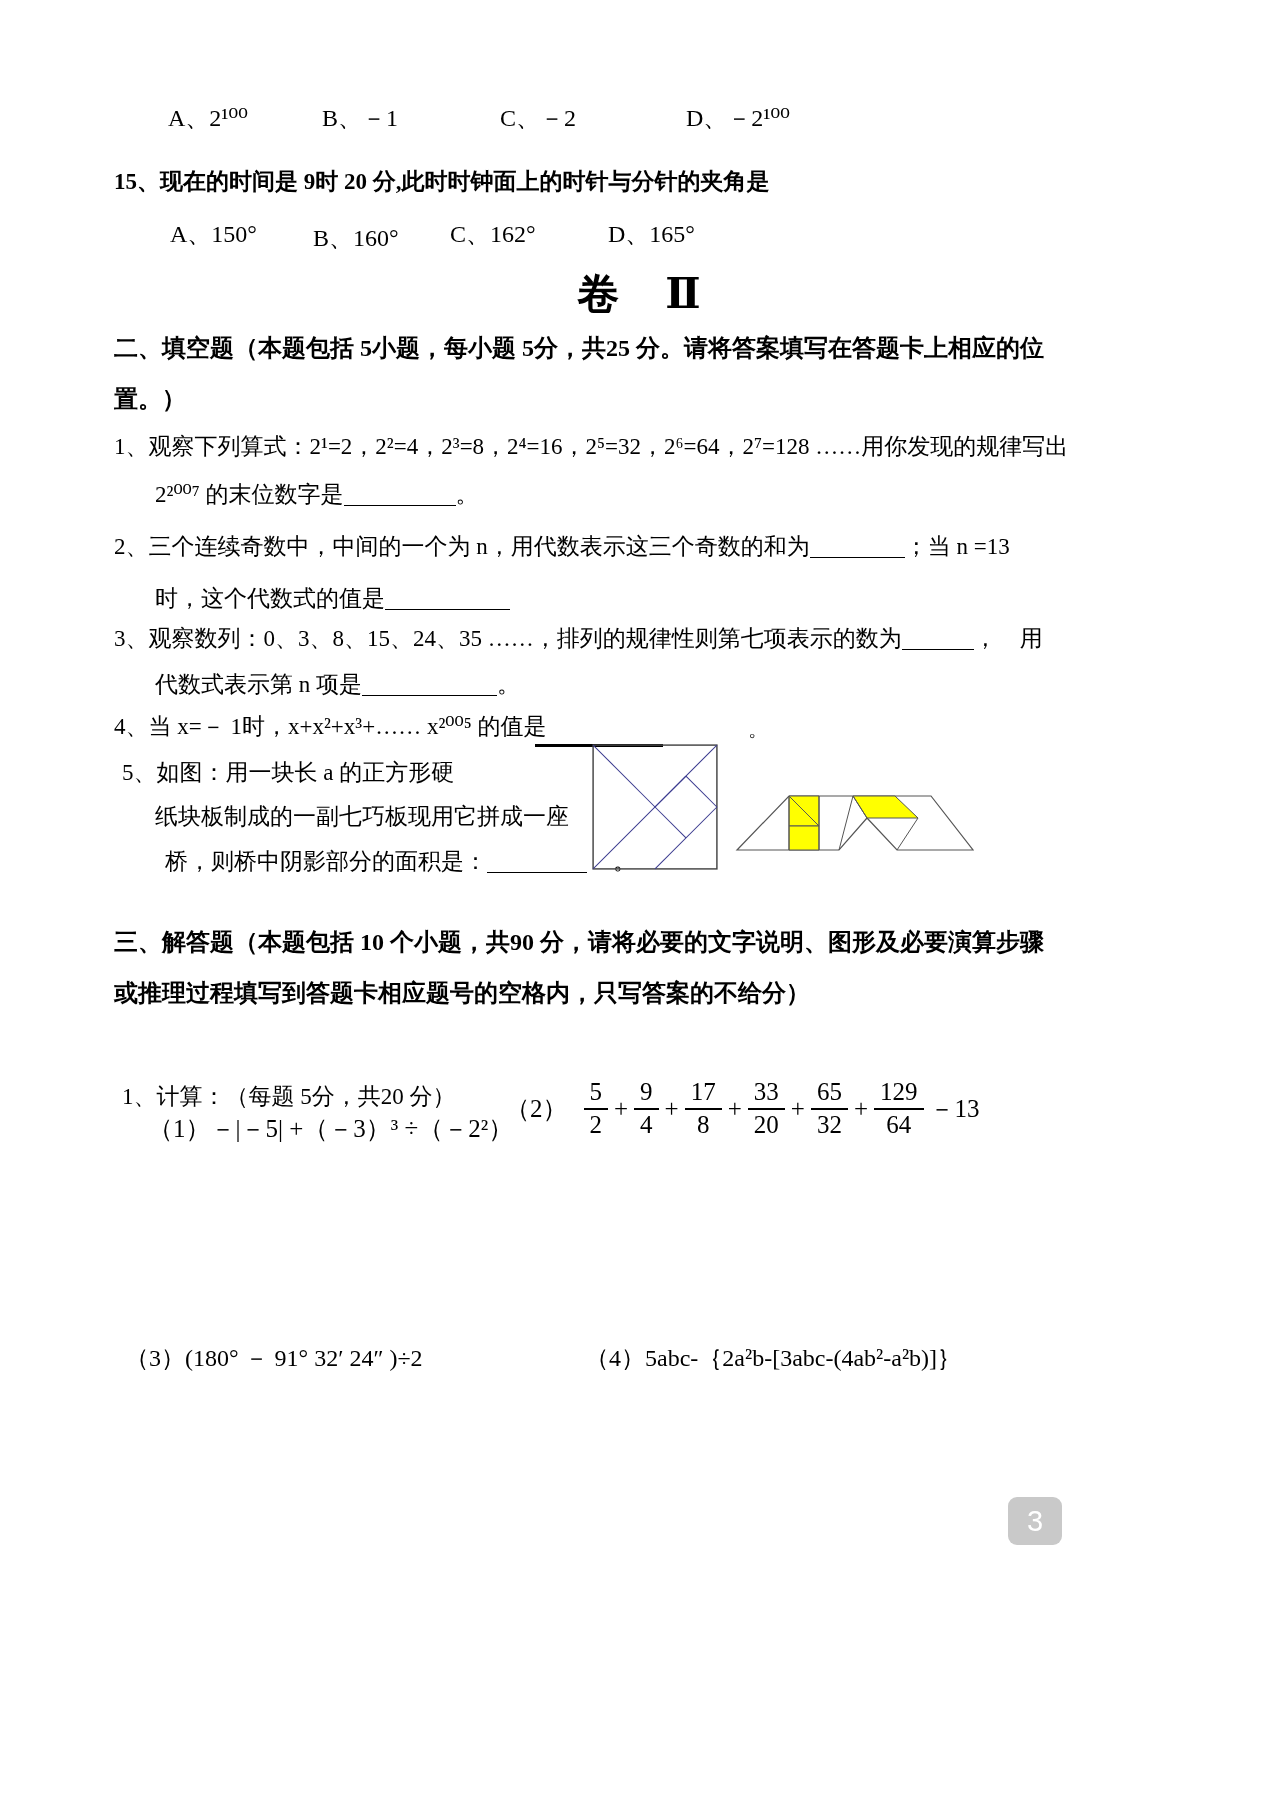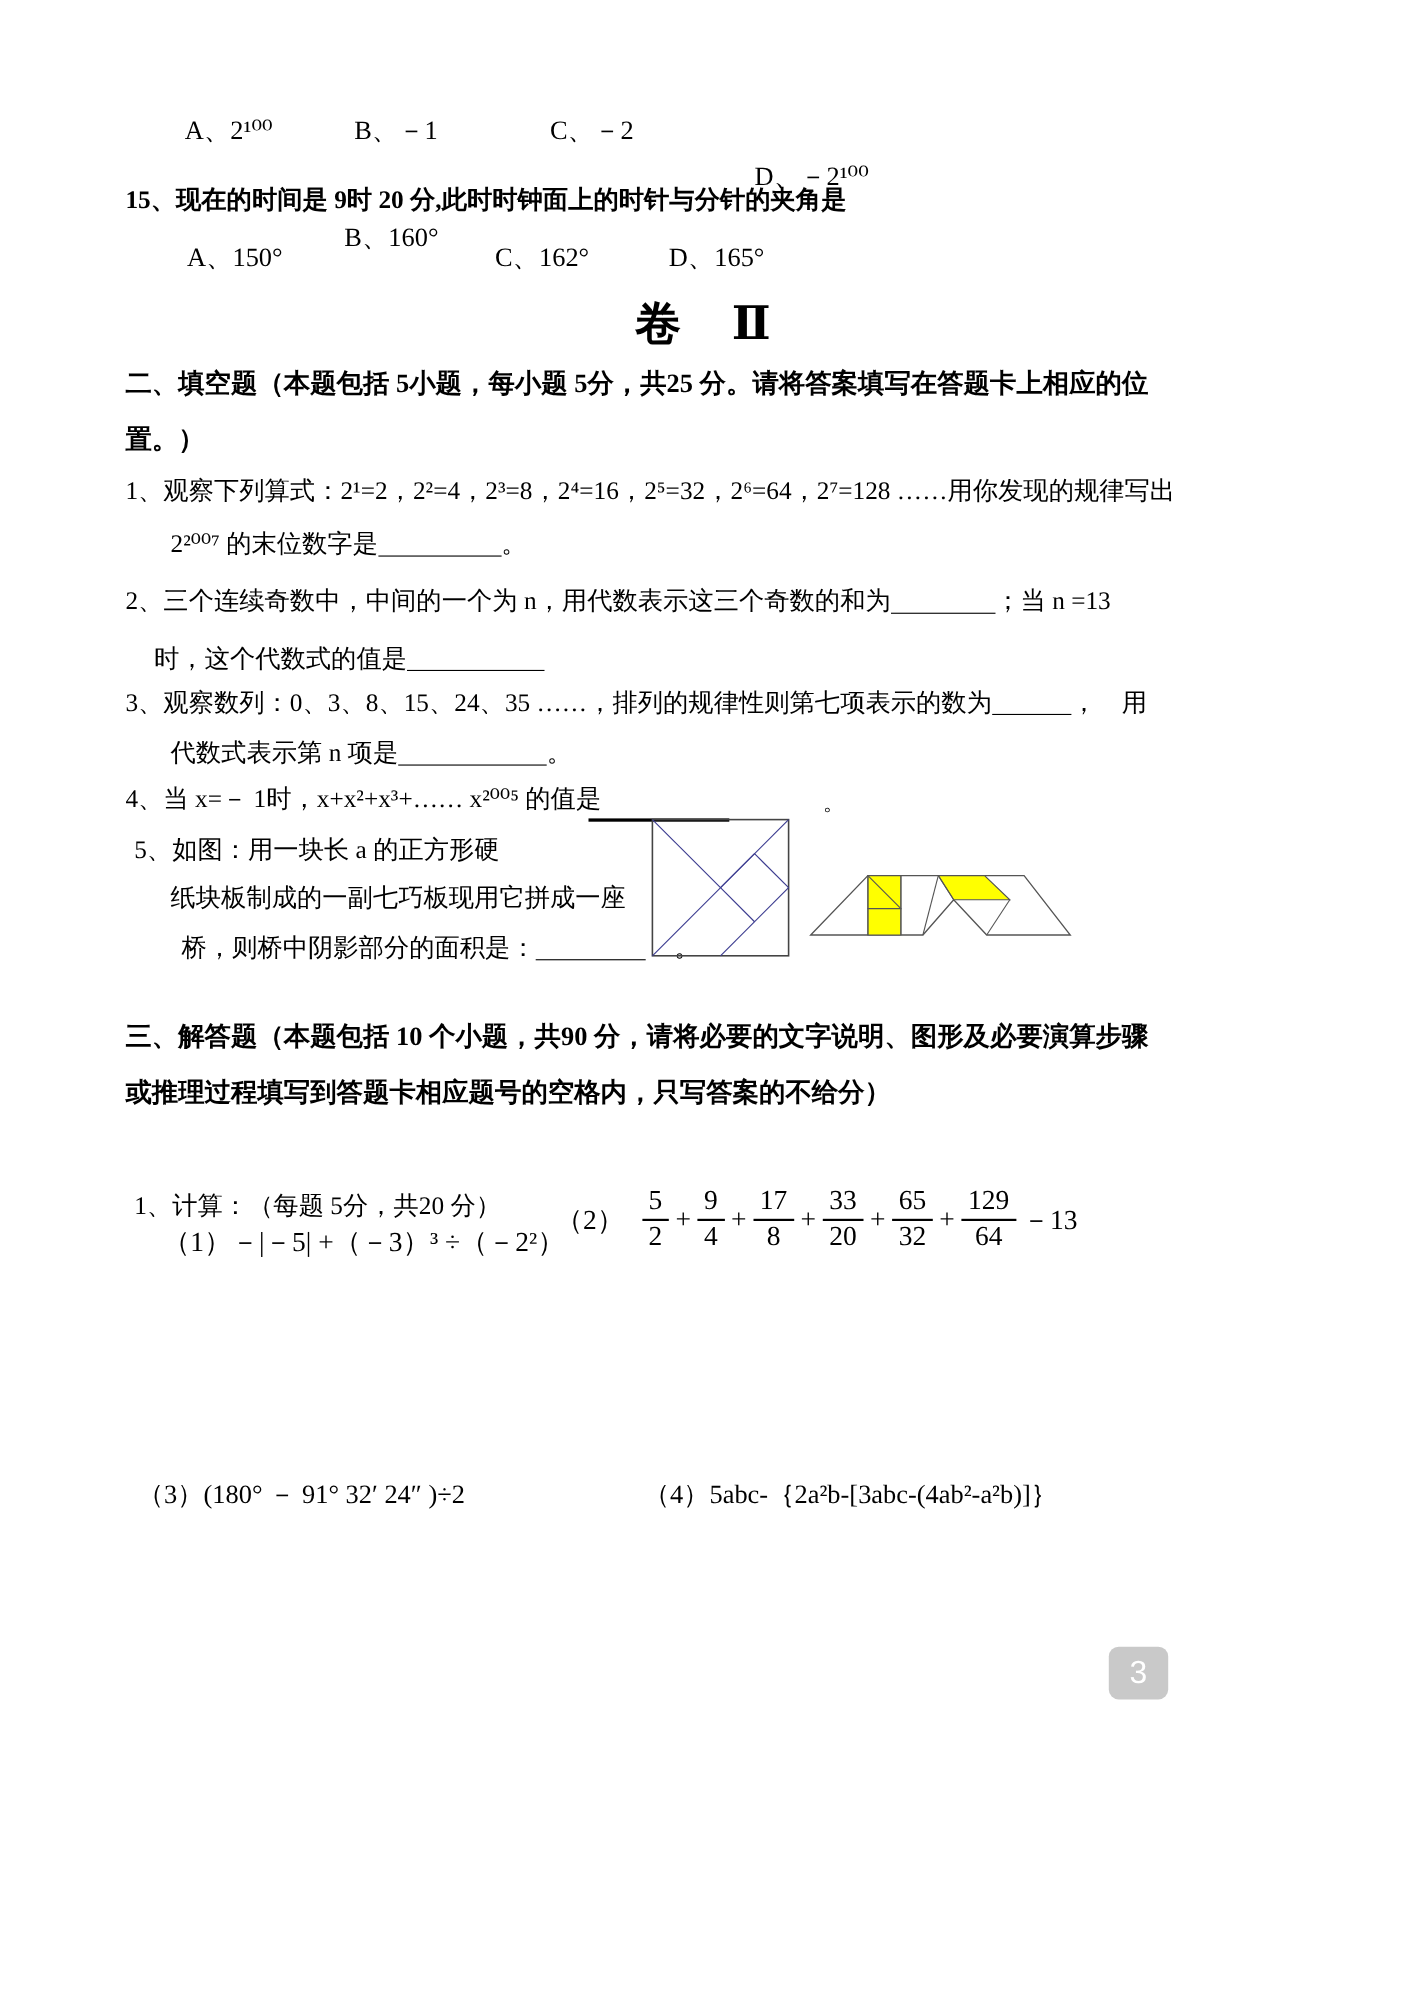--- a/index.html
+++ b/index.html
@@ -28,42 +28,42 @@
     font-size:29px;color:#ffffff;font-family:"Liberation Sans",sans-serif;
   }
   svg{display:block;}
 </style>
 </head>
 <body>
 
 <span class="abs opt" style="left:168px;top:102px;">A、2¹⁰⁰</span>
 <span class="abs opt" style="left:322px;top:102px;">B、－1</span>
 <span class="abs opt" style="left:500px;top:102px;">C、－2</span>
-<span class="abs opt" style="left:686px;top:102px;margin-top:42px;">D、－2¹⁰⁰</span>
+<span class="abs opt" style="left:686px;top:102px;">D、－2¹⁰⁰</span>
 
 <div class="abs t" style="left:114px;top:166px;font-weight:bold;">15、现在的时间是 9时 20 分,此时时钟面上的时针与分针的夹角是</div>
 <span class="abs opt" style="left:170px;top:218px;">A、150°</span>
-<span class="abs opt" style="left:313px;top:200px;">B、160°</span>
+<span class="abs opt" style="left:313px;top:222px;">B、160°</span>
 <span class="abs opt" style="left:450px;top:218px;">C、162°</span>
 <span class="abs opt" style="left:608px;top:218px;">D、165°</span>
 
 <div class="abs vol" style="top:266px;">卷　Ⅱ</div>
 
 <div class="abs h" style="left:114px;top:332px;">二、填空题（本题包括 5小题，每小题 5分，共25 分。请将答案填写在答题卡上相应的位</div>
 <div class="abs h" style="left:114px;top:383px;">置。）</div>
 
 <div class="abs t" style="left:114px;top:431px;">1、观察下列算式：2¹=2，2²=4，2³=8，2⁴=16，2⁵=32，2⁶=64，2⁷=128 ……用你发现的规律写出</div>
 <div class="abs t" style="left:155px;top:479px;">
   <span>2²⁰⁰⁷ 的末位数字是</span><span class="blank" style="width:112px;"></span><span>。</span>
 </div>
 
 <div class="abs t" style="left:114px;top:531px;">
   <span>2、三个连续奇数中，中间的一个为 n，用代数表示这三个奇数的和为</span><span class="blank" style="width:95px;"></span><span>；当 n =13</span>
 </div>
-<div class="abs t" style="left:140px;top:583px;">
+<div class="abs t" style="left:155px;top:583px;">
   <span>时，这个代数式的值是</span><span class="blank" style="width:125px;"></span>
 </div>
 
 <div class="abs t" style="left:114px;top:623px;">
   <span>3、观察数列：0、3、8、15、24、35 ……，排列的规律性则第七项表示的数为</span><span class="blank" style="width:72px;"></span><span>，　用</span>
 </div>
 <div class="abs t" style="left:155px;top:669px;">
   <span>代数式表示第 n 项是</span><span class="blank" style="width:135px;"></span><span>。</span>
 </div>
 

